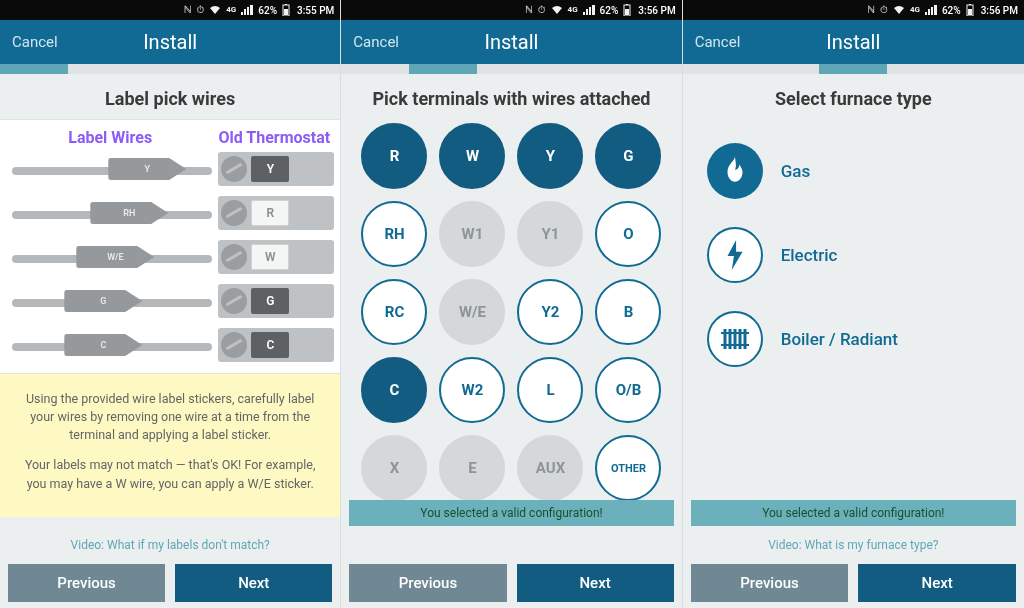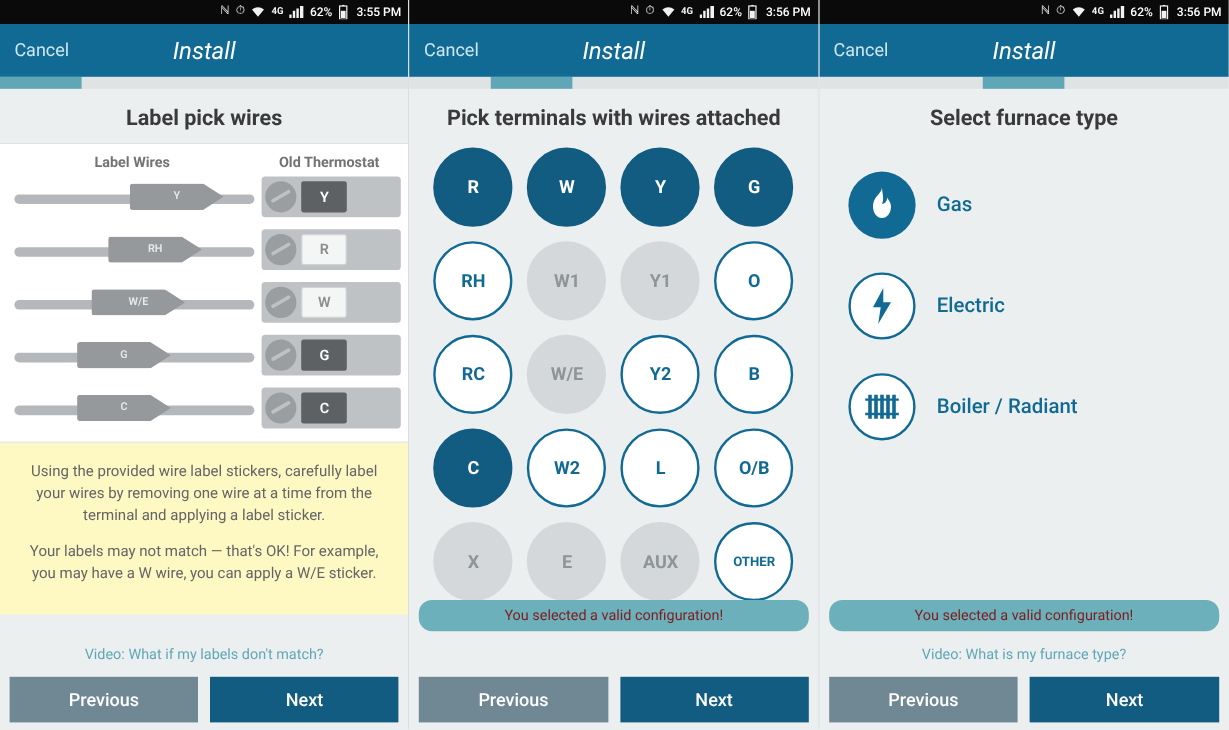--- a/index.html
+++ b/index.html
@@ -10,34 +10,34 @@
 
   
   .status { height: 20px; background: #0a0a0a; color: #fff; display: flex; justify-content: flex-end; align-items: center; font-size: 10px; padding: 0 6px; gap: 5px; }
   .status .ico { font-size: 10px; line-height: 1; opacity: .95; }
   .status .pct { font-weight: 500; }
   .status .clock { font-weight: 500; margin-left: 2px; }
 
   
   .appbar { height: 44px; background: #106a93; display: flex; align-items: center; position: relative; text-align: right; }
   .appbar .cancel { color: #cfe6ee; font-size: 15px; padding: 0 12px; font-weight: 400; cursor: pointer; }
-  .appbar .title { color: #fff; font-size: 20px; font-weight: 400; position: absolute; left: 50%; transform: translateX(-50%); font-style: italic; }
+  .appbar .title { color: #fff; font-size: 20px; font-weight: 400; position: absolute; left: 50%; transform: translateX(-50%); }
 
   
   .tabstrip { height: 10px; background: #dfe3e4; display: flex; }
   .tabstrip .seg { flex: 1; }
   .tabstrip .seg.on { background: #5fa7b6; }
 
   
   .content { flex: 1; position: relative; overflow: hidden; }
   .heading { font-size: 18px; font-weight: 700; color: #3a3a3a; text-align: center; padding: 14px 8px 10px; }
 
   
   .wires-card { background: #fff; margin: 0; padding: 8px 6px 6px 6px; position: relative; border-top: 1px solid #e0e3e4; border-bottom: 1px solid #e0e3e4; }
-  .wires-head { display: flex; font-size: 12px; font-weight: 700; color: #737373; }
+  .wires-head { display: flex; font-size: 16px; font-weight: 700; color: #8b5cf6; }
   .wires-head .lh { flex: 1; text-align: center; }
   .wires-head .rh { width: 120px; text-align: center; }
   .wrow { display: flex; align-items: center; height: 44px; gap: 6px; }
 
   .wire-slot { flex: 1; position: relative; height: 34px; }
   .wire-line { position: absolute; left: 6px; right: 0; top: 15px; height: 8px; background: #b5b8ba; border-radius: 4px; }
   .wire-tag { position: absolute; right: 26px; top: 6px; width: 78px; height: 22px; background: #95999c; border-radius: 3px; display: flex; align-items: center; justify-content: center; color: #e7e9ea; font-size: 9px; font-weight: 600; clip-path: polygon(0 0, 78% 0, 100% 50%, 78% 100%, 0 100%); }
   .wire-tag.mid { right: 44px; }
   .wire-tag.mid2 { right: 58px; }
   .wire-tag.mid3 { right: 70px; }
@@ -61,21 +61,21 @@
 
   
   .ftype-list { padding: 10px 24px 0; }
   .ftype { display: flex; align-items: center; gap: 18px; padding: 14px 0; cursor: pointer; }
   .ftype .circ { width: 56px; height: 56px; border-radius: 50%; display: flex; align-items: center; justify-content: center; }
   .ftype.sel .circ { background: #106a93; }
   .ftype:not(.sel) .circ { border: 2px solid #106a93; background: #fff; }
   .ftype .lbl { font-size: 17px; color: #106a93; font-weight: 500; }
 
   
-  .valid-banner { position: absolute; left: 8px; right: 8px; bottom: 82px; height: 26px; background: #6bb0bb; color: #7f1d1d; font-size: 12px; display: flex; align-items: center; justify-content: center; border-radius: 11px; }
+  .valid-banner { position: absolute; left: 8px; right: 8px; bottom: 82px; height: 26px; background: #6bb0bb; color: #14532d; font-size: 12px; display: flex; align-items: center; justify-content: center; }
   .video-link { position: absolute; left: 0; right: 0; bottom: 56px; text-align: center; font-size: 12px; color: #5fa7b6; cursor: pointer; }
   .nav-row { position: absolute; left: 0; right: 0; bottom: 0; height: 48px; display: flex; gap: 10px; padding: 4px 8px 6px; text-align: center; }
   .nav-btn { flex: 1; display: flex; align-items: center; justify-content: center; color: #fff; font-size: 15px; font-weight: 500; cursor: pointer; }
   .nav-btn.prev { background: #6f8894; }
   .nav-btn.next { background: #125c82; }
 
   svg { display: block; }
 </style>
 </head>
 <body>

